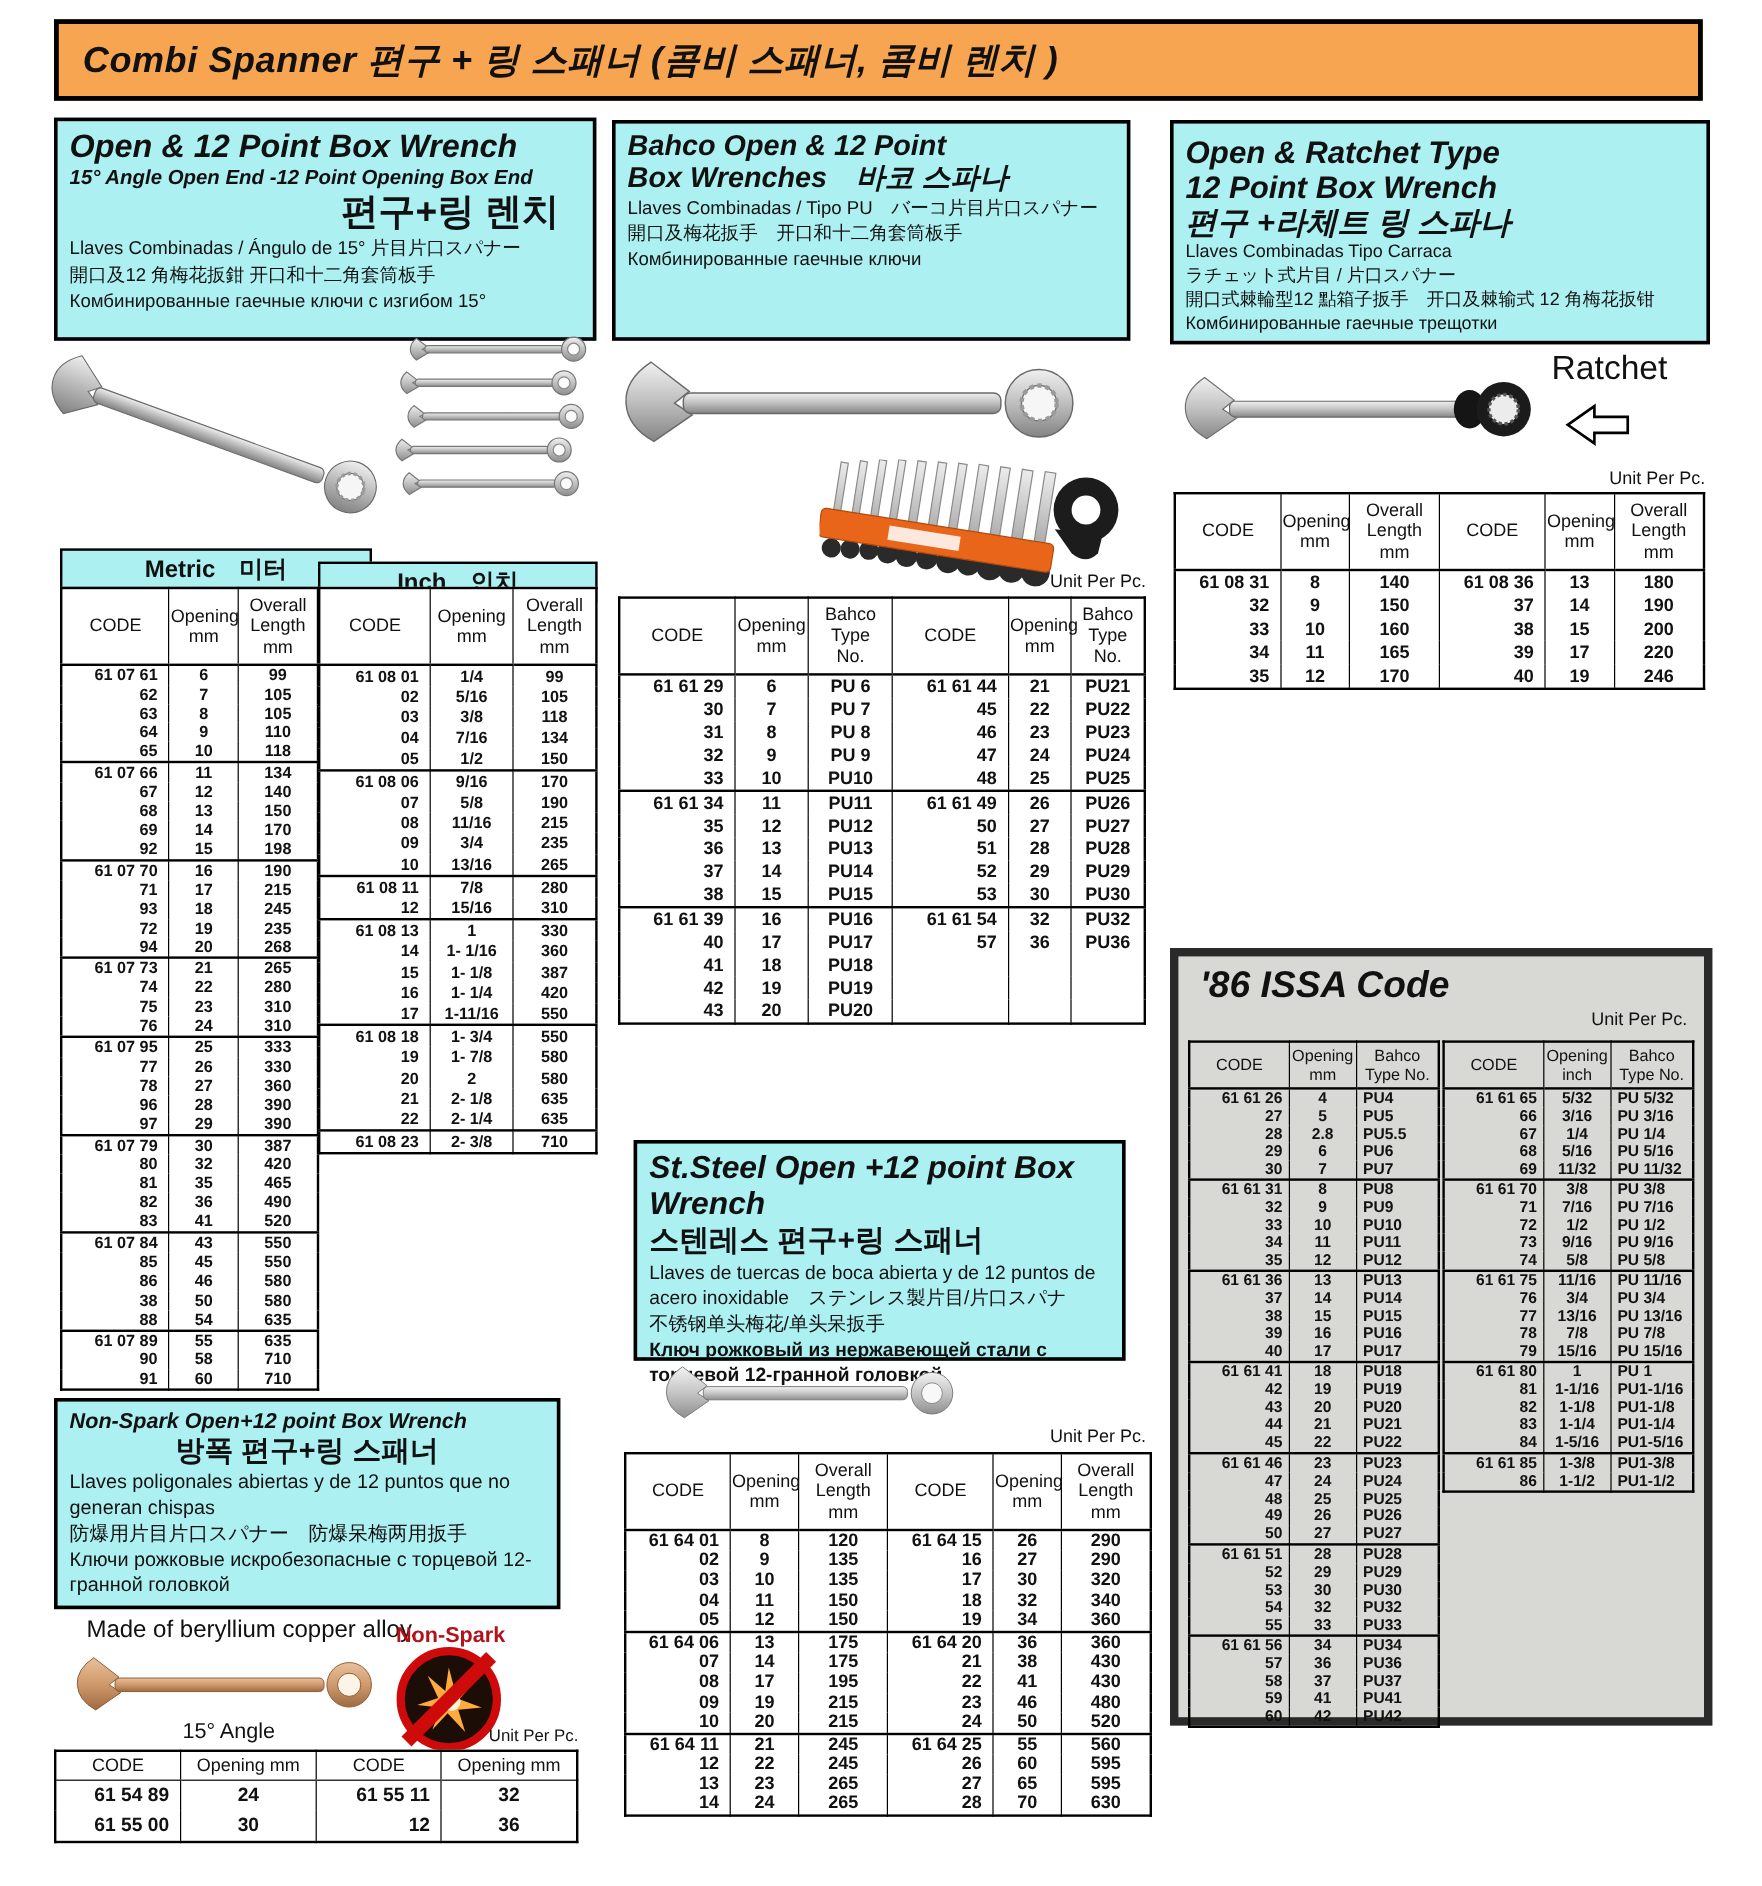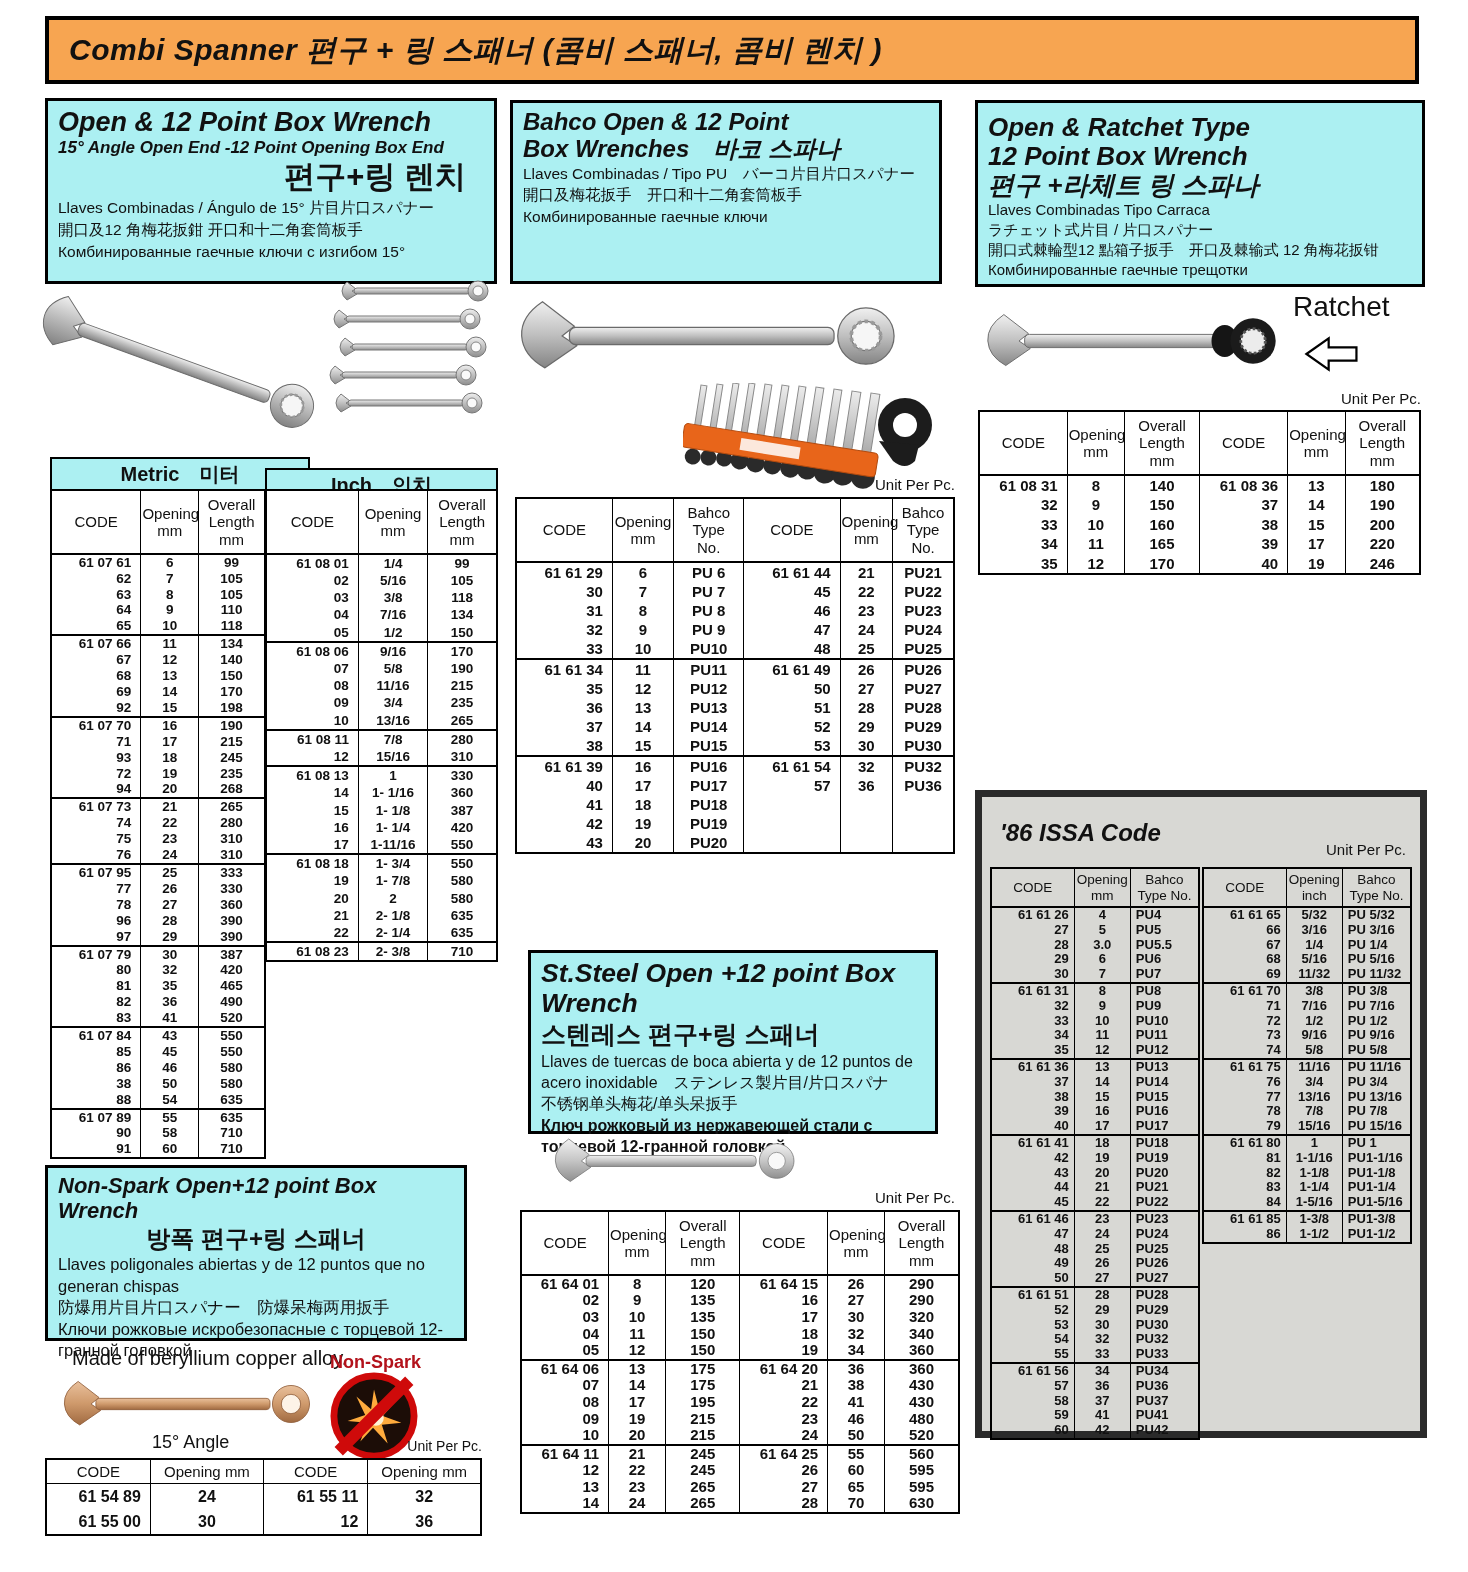--- a/index.html
+++ b/index.html
@@ -19,21 +19,21 @@
   .cyanbox .kr-l{font-weight:bold;font-size:24px;line-height:1.3;text-align:center;}
   .cyanbox .sm{font-size:15.5px;line-height:1.4;}
   .cyanbox .smb{font-size:16px;font-weight:bold;line-height:1.35;}
   .box1{left:45px;top:98px;width:452px;height:186px;}
   .bbox{left:510px;top:100px;width:432px;height:184px;}
   .bbox .h1{font-size:24px;}
   .rbox{left:975px;top:100px;width:450px;height:187px;padding-top:10px;}
   .rbox .h1{font-size:26px;}
   .rbox .sm{font-size:15px;line-height:1.32;}
   .nsbox{left:45px;top:1165px;width:422px;height:176px;}
-  .nsbox .h1{font-size:22px;}
+  .nsbox .h1{font-size:18px;}
   .nsbox .kr-l{font-size:24px;}
   .nsbox .sm{font-size:16.5px;line-height:1.3;}
   .ssbox{left:528px;top:950px;width:410px;height:184px;}
   .ssbox .h1{font-size:26.5px;}
   .ssbox .kr-lft{font-weight:bold;font-size:25px;line-height:1.3;}
   .ssbox .sm{font-size:16px;line-height:1.33;}
   
   .ttl{position:absolute;background:var(--cyan-bg,#ACF0F2);border:2.5px solid #000;box-sizing:border-box;
        display:flex;align-items:center;justify-content:center;font-weight:bold;font-size:20px;}
   .metric-ttl{left:50px;top:457px;width:260px;height:34px;}
@@ -59,21 +59,21 @@
   .r-tbl{left:978px;top:410px;width:443px;}
   .r-tbl td{font-size:15px;line-height:19.5px;}
   .ss-tbl{left:520px;top:1210px;width:440px;}
   .ss-tbl td{font-size:15px;line-height:16.6px;}
   .ns-tbl{left:45px;top:1458px;width:437px;}
   .ns-tbl th{padding:3px 1px;border-bottom:1.5px solid #000;}
   .ns-tbl td{font-size:16px;line-height:25px;}
   
   .issabox{position:absolute;left:975px;top:790px;width:452px;height:648px;
            background:var(--issa-bg,#D8D8D4);border:7px solid #2a2a2a;box-sizing:border-box;}
-  .issa-title{font-style:italic;font-weight:bold;font-size:24px;padding:22px 0 0 18px;}
+  .issa-title{font-style:italic;font-weight:bold;font-size:31px;padding:6px 0 0 18px;}
   .issa-unit{position:absolute;right:14px;top:44px;font-size:15px;}
   .issa-tables{position:absolute;left:8px;top:70px;width:422px;display:flex;align-items:flex-start;gap:2px;}
   .issa-tables .tbl{position:static;flex:1;}
   .issa-tables table{background:transparent;border-width:2px;}
   .issa-tables th{font-size:13.5px;padding:3px 1px;border-bottom:2px solid #000;}
   .issa-tables td{font-size:13px;line-height:14.8px;}
   .issa-tables td.r{padding-right:5px;text-align:right;}
   
   .unit{position:absolute;font-size:15px;text-align:right;width:160px;}
   .bahco-unit{left:795px;top:476px;}
@@ -1105,21 +1105,21 @@
                 <td class="c">4</td>
                 <td class="l">PU4</td>
               </tr>
               <tr>
                 <td class="r">27</td>
                 <td class="c">5</td>
                 <td class="l">PU5</td>
               </tr>
               <tr>
                 <td class="r">28</td>
-                <td class="c">3.0</td>
+                <td class="c">2.8</td>
                 <td class="l">PU5.5</td>
               </tr>
               <tr>
                 <td class="r">29</td>
                 <td class="c">6</td>
                 <td class="l">PU6</td>
               </tr>
               <tr>
                 <td class="r">30</td>
                 <td class="c">7</td>

